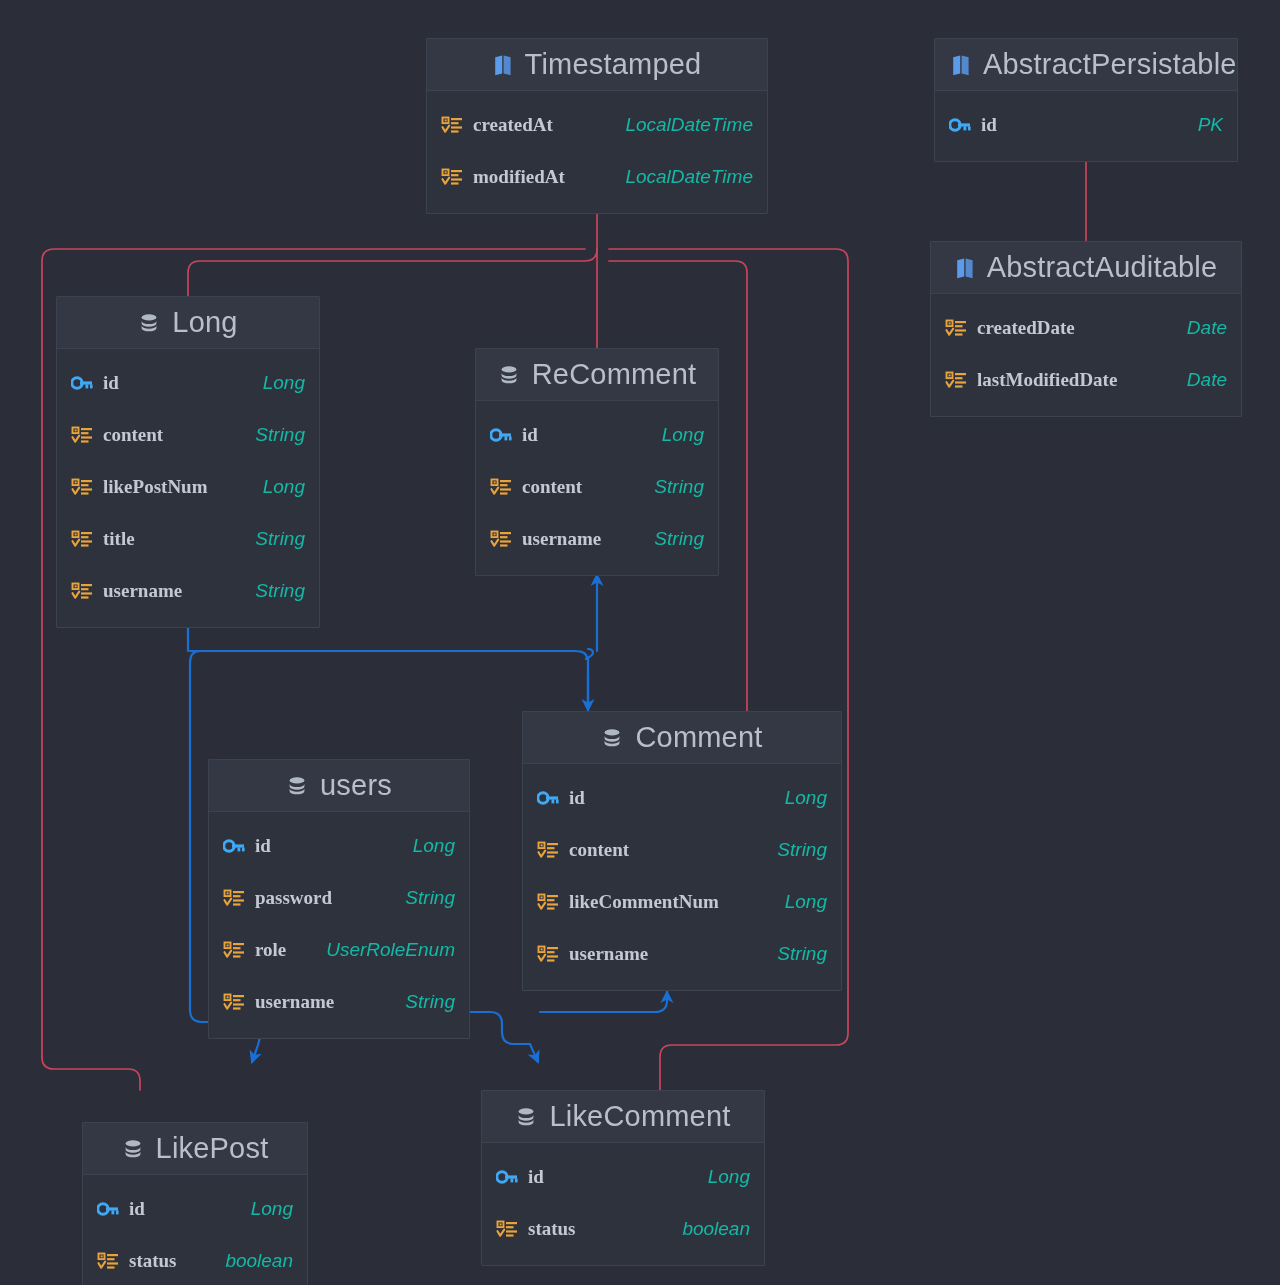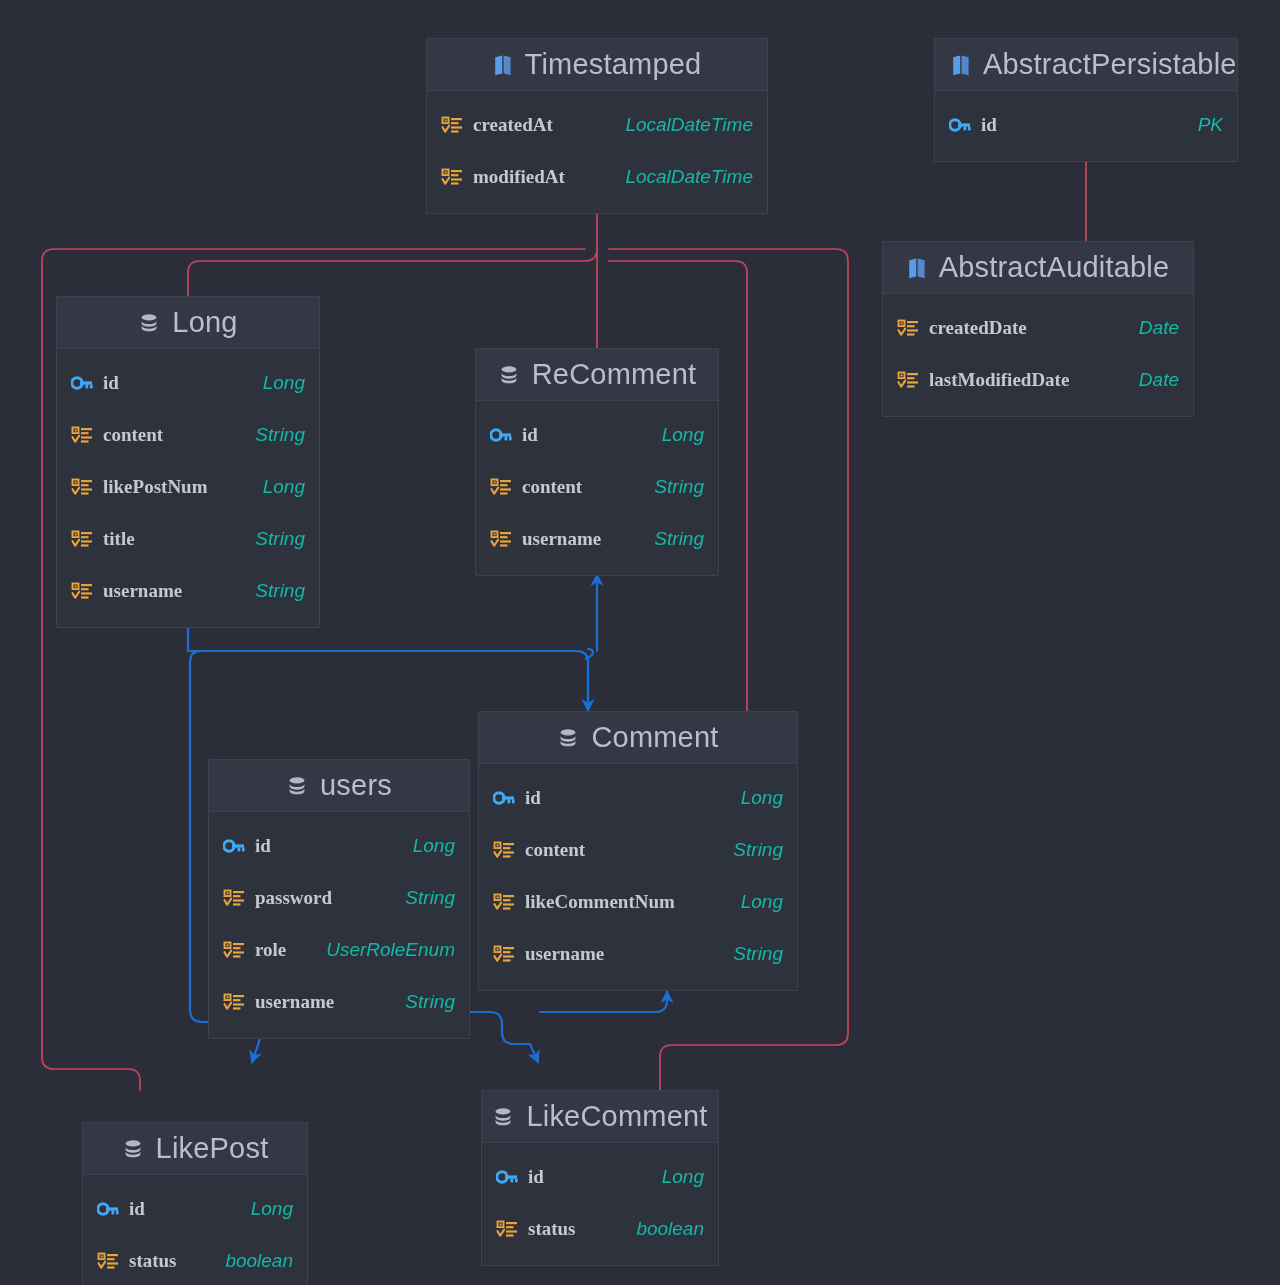--- a/index.html
+++ b/index.html
@@ -215,21 +215,21 @@
                 <rect x="9" y="7.4" width="12" height="3.2" fill="#3fa9f5"></rect>
                 <rect x="14.5" y="10.4" width="2.8" height="4" fill="#3fa9f5"></rect>
                 <rect x="19" y="10.4" width="2.6" height="4" fill="#3fa9f5"></rect>
               </svg>
             </span>
             <span class="attr-name">id</span>
             <span class="attr-type">PK</span>
           </div>
         </div>
       </div>
-      <div class="entity" style="left: 882px; top: 241px; width: 312px;">
+      <div class="entity" style="left: 930px; top: 241px; width: 312px;">
         <div class="entity-header center">
           <span class="icon">
             <svg width="20" height="22" viewBox="0 0 20 22">
               <path d="M2.2,3.2 L9.2,1.6 L9.2,19.6 L2.2,21.2 Z" fill="#5a9bea"></path>
               <path d="M10.6,1.6 L17.6,3.2 L17.6,21.2 L10.6,19.6 Z" fill="#5a9bea" opacity="0.82"></path>
             </svg>
           </span>
           <span>AbstractAuditable</span>
         </div>
         <div class="entity-body">
@@ -471,21 +471,21 @@
                 <path d="M1.5,11.2 L4.2,15.6 L8.2,9.6" fill="none" stroke="#e8a33d" stroke-width="2.1" stroke-linecap="round" stroke-linejoin="round"></path>
                 <rect x="10" y="10.4" width="11" height="2.2" fill="#e8a33d"></rect>
                 <rect x="10" y="14.4" width="7.5" height="2.2" fill="#e8a33d"></rect>
               </svg>
             </span>
             <span class="attr-name">username</span>
             <span class="attr-type">String</span>
           </div>
         </div>
       </div>
-      <div class="entity" style="left: 478px; top: 711px; width: 320px;">
+      <div class="entity" style="left: 522px; top: 711px; width: 320px;">
         <div class="entity-header center">
           <span class="icon">
             <svg width="22" height="22" viewBox="0 0 22 22">
               <ellipse cx="11" cy="5.4" rx="7.4" ry="3.1" fill="#b0b8c4"></ellipse>
               <path d="M3.6,9.0 a7.4,3.1 0 0 0 14.8,0 v2.6 a7.4,3.1 0 0 1 -14.8,0 z" fill="#b0b8c4"></path>
               <path d="M3.6,13.6 a7.4,3.1 0 0 0 14.8,0 v2.6 a7.4,3.1 0 0 1 -14.8,0 z" fill="#b0b8c4"></path>
             </svg>
           </span>
           <span>Comment</span>
         </div>
@@ -583,21 +583,21 @@
                 <path d="M1.5,11.2 L4.2,15.6 L8.2,9.6" fill="none" stroke="#e8a33d" stroke-width="2.1" stroke-linecap="round" stroke-linejoin="round"></path>
                 <rect x="10" y="10.4" width="11" height="2.2" fill="#e8a33d"></rect>
                 <rect x="10" y="14.4" width="7.5" height="2.2" fill="#e8a33d"></rect>
               </svg>
             </span>
             <span class="attr-name">status</span>
             <span class="attr-type">boolean</span>
           </div>
         </div>
       </div>
-      <div class="entity" style="left: 481px; top: 1090px; width: 238px;">
+      <div class="entity" style="left: 481px; top: 1090px; width: 284px;">
         <div class="entity-header center">
           <span class="icon">
             <svg width="22" height="22" viewBox="0 0 22 22">
               <ellipse cx="11" cy="5.4" rx="7.4" ry="3.1" fill="#b0b8c4"></ellipse>
               <path d="M3.6,9.0 a7.4,3.1 0 0 0 14.8,0 v2.6 a7.4,3.1 0 0 1 -14.8,0 z" fill="#b0b8c4"></path>
               <path d="M3.6,13.6 a7.4,3.1 0 0 0 14.8,0 v2.6 a7.4,3.1 0 0 1 -14.8,0 z" fill="#b0b8c4"></path>
             </svg>
           </span>
           <span>LikeComment</span>
         </div>

